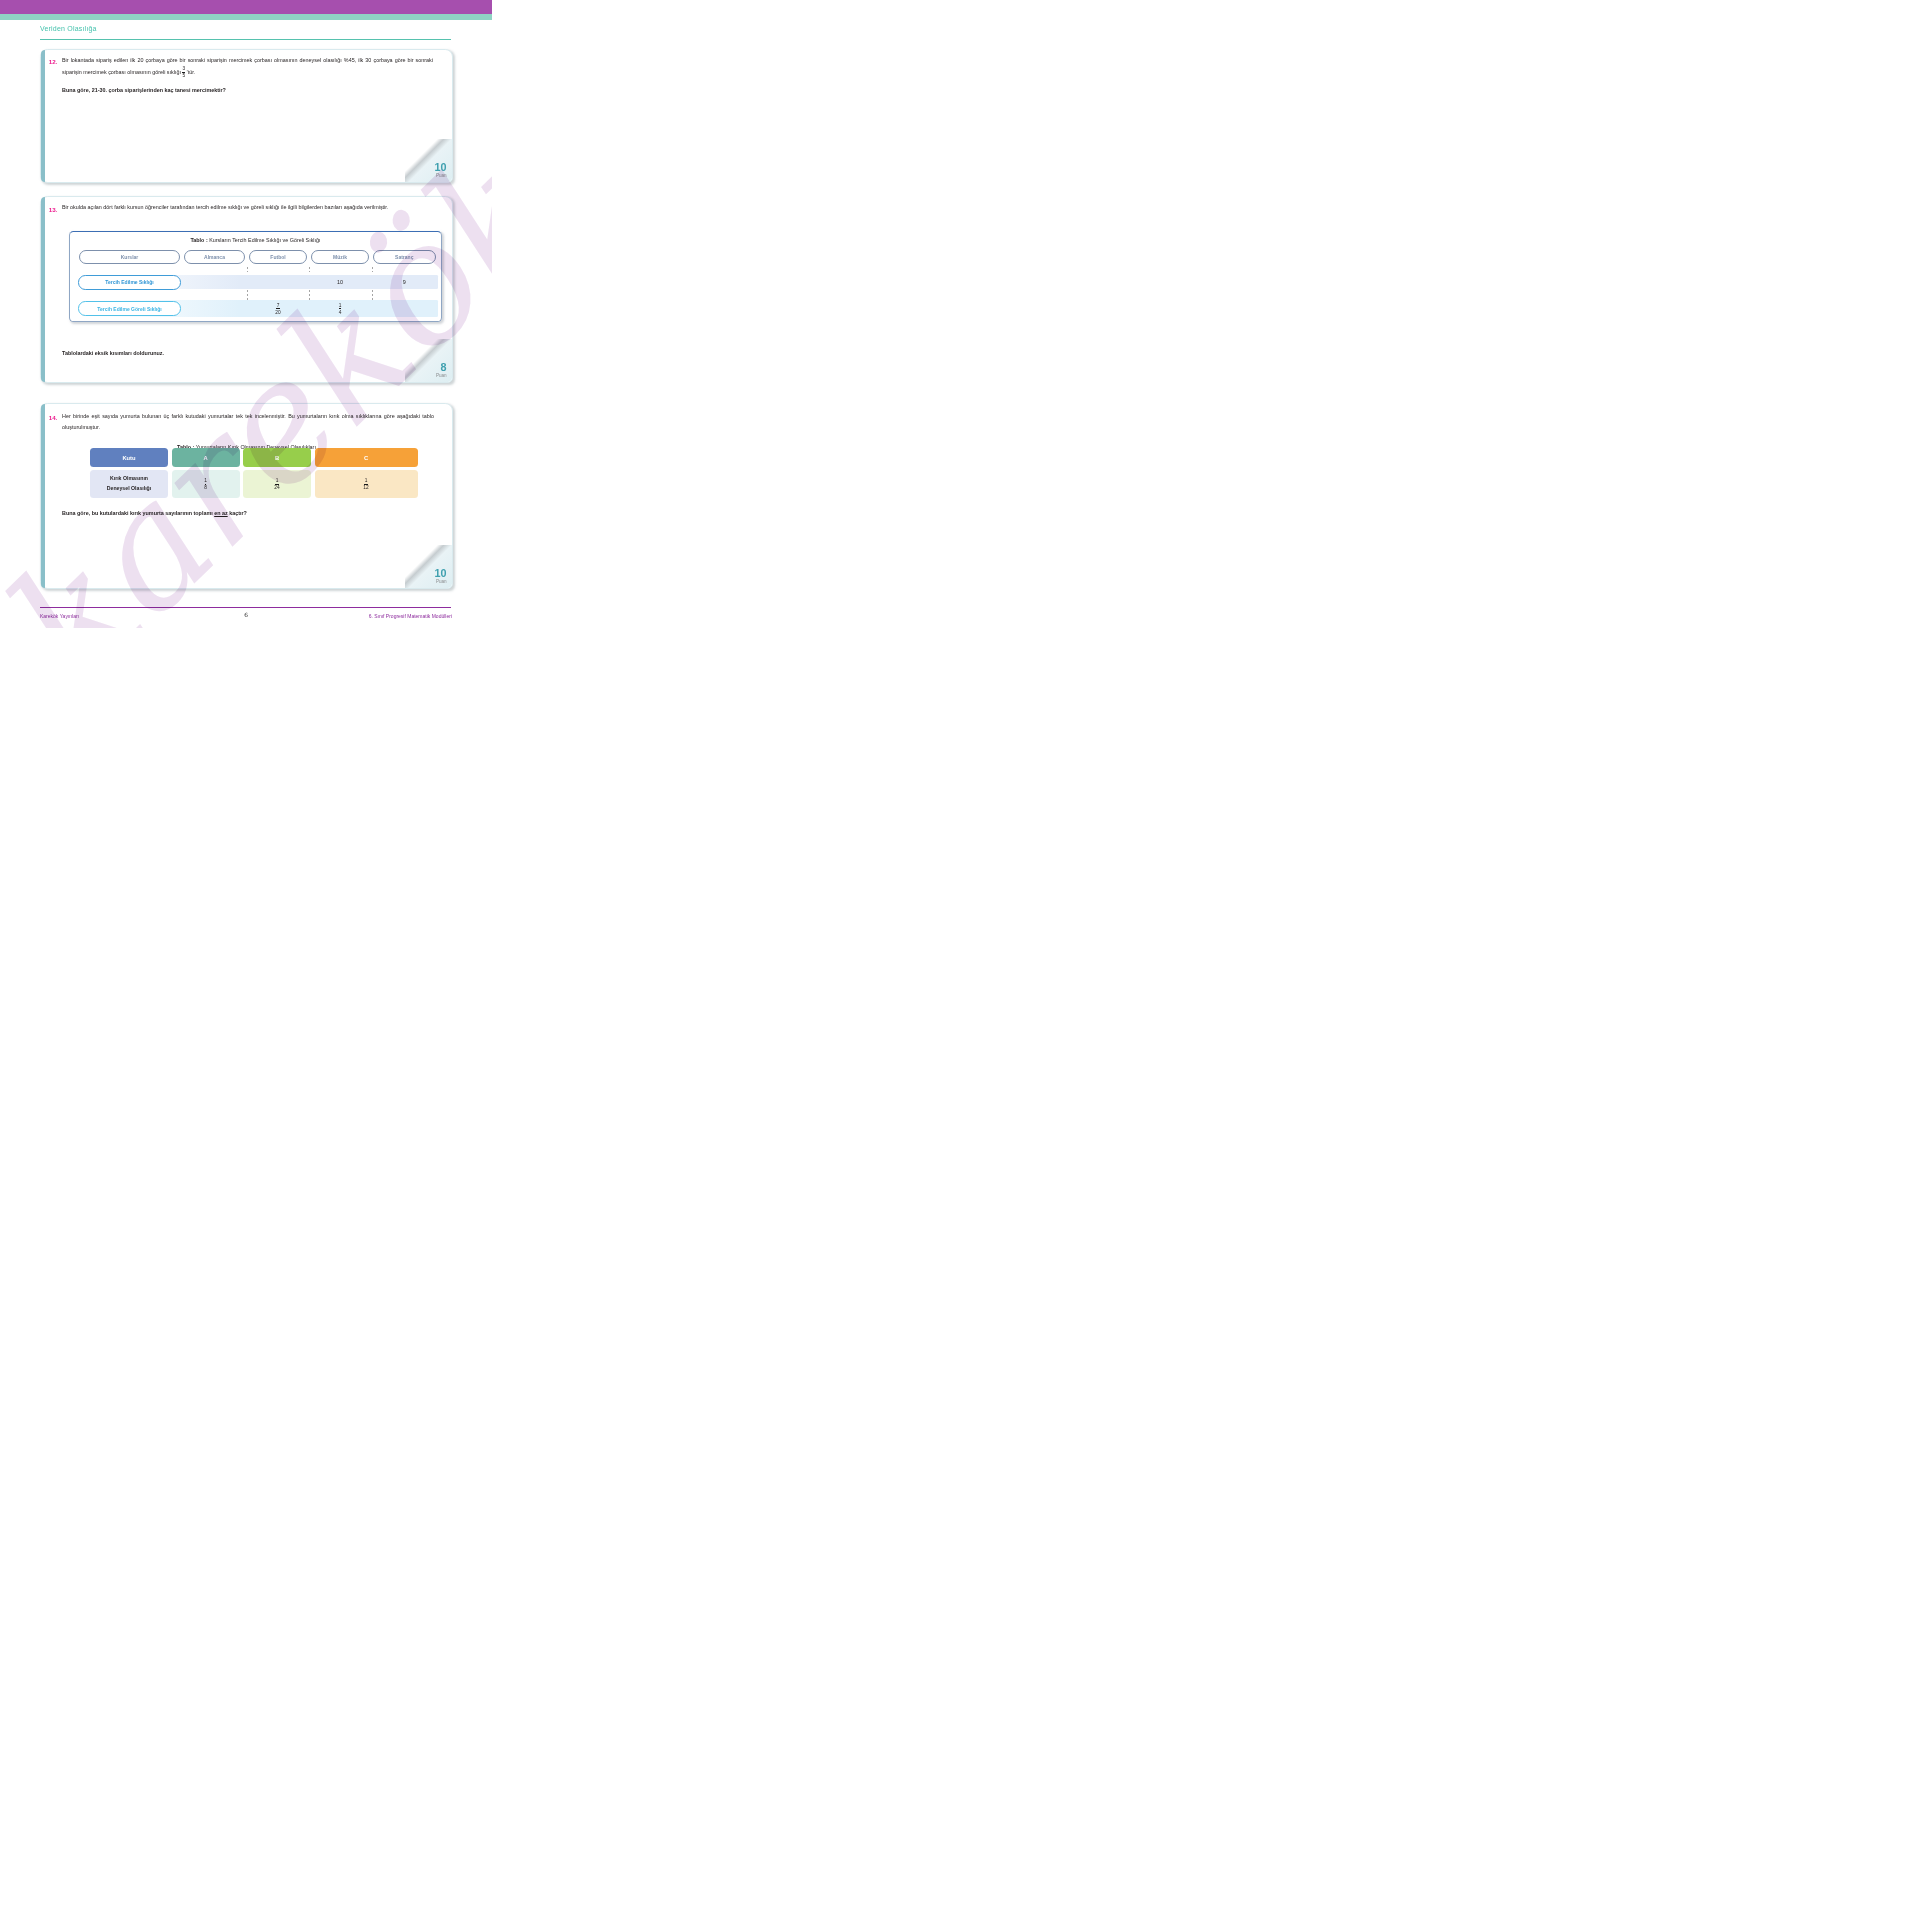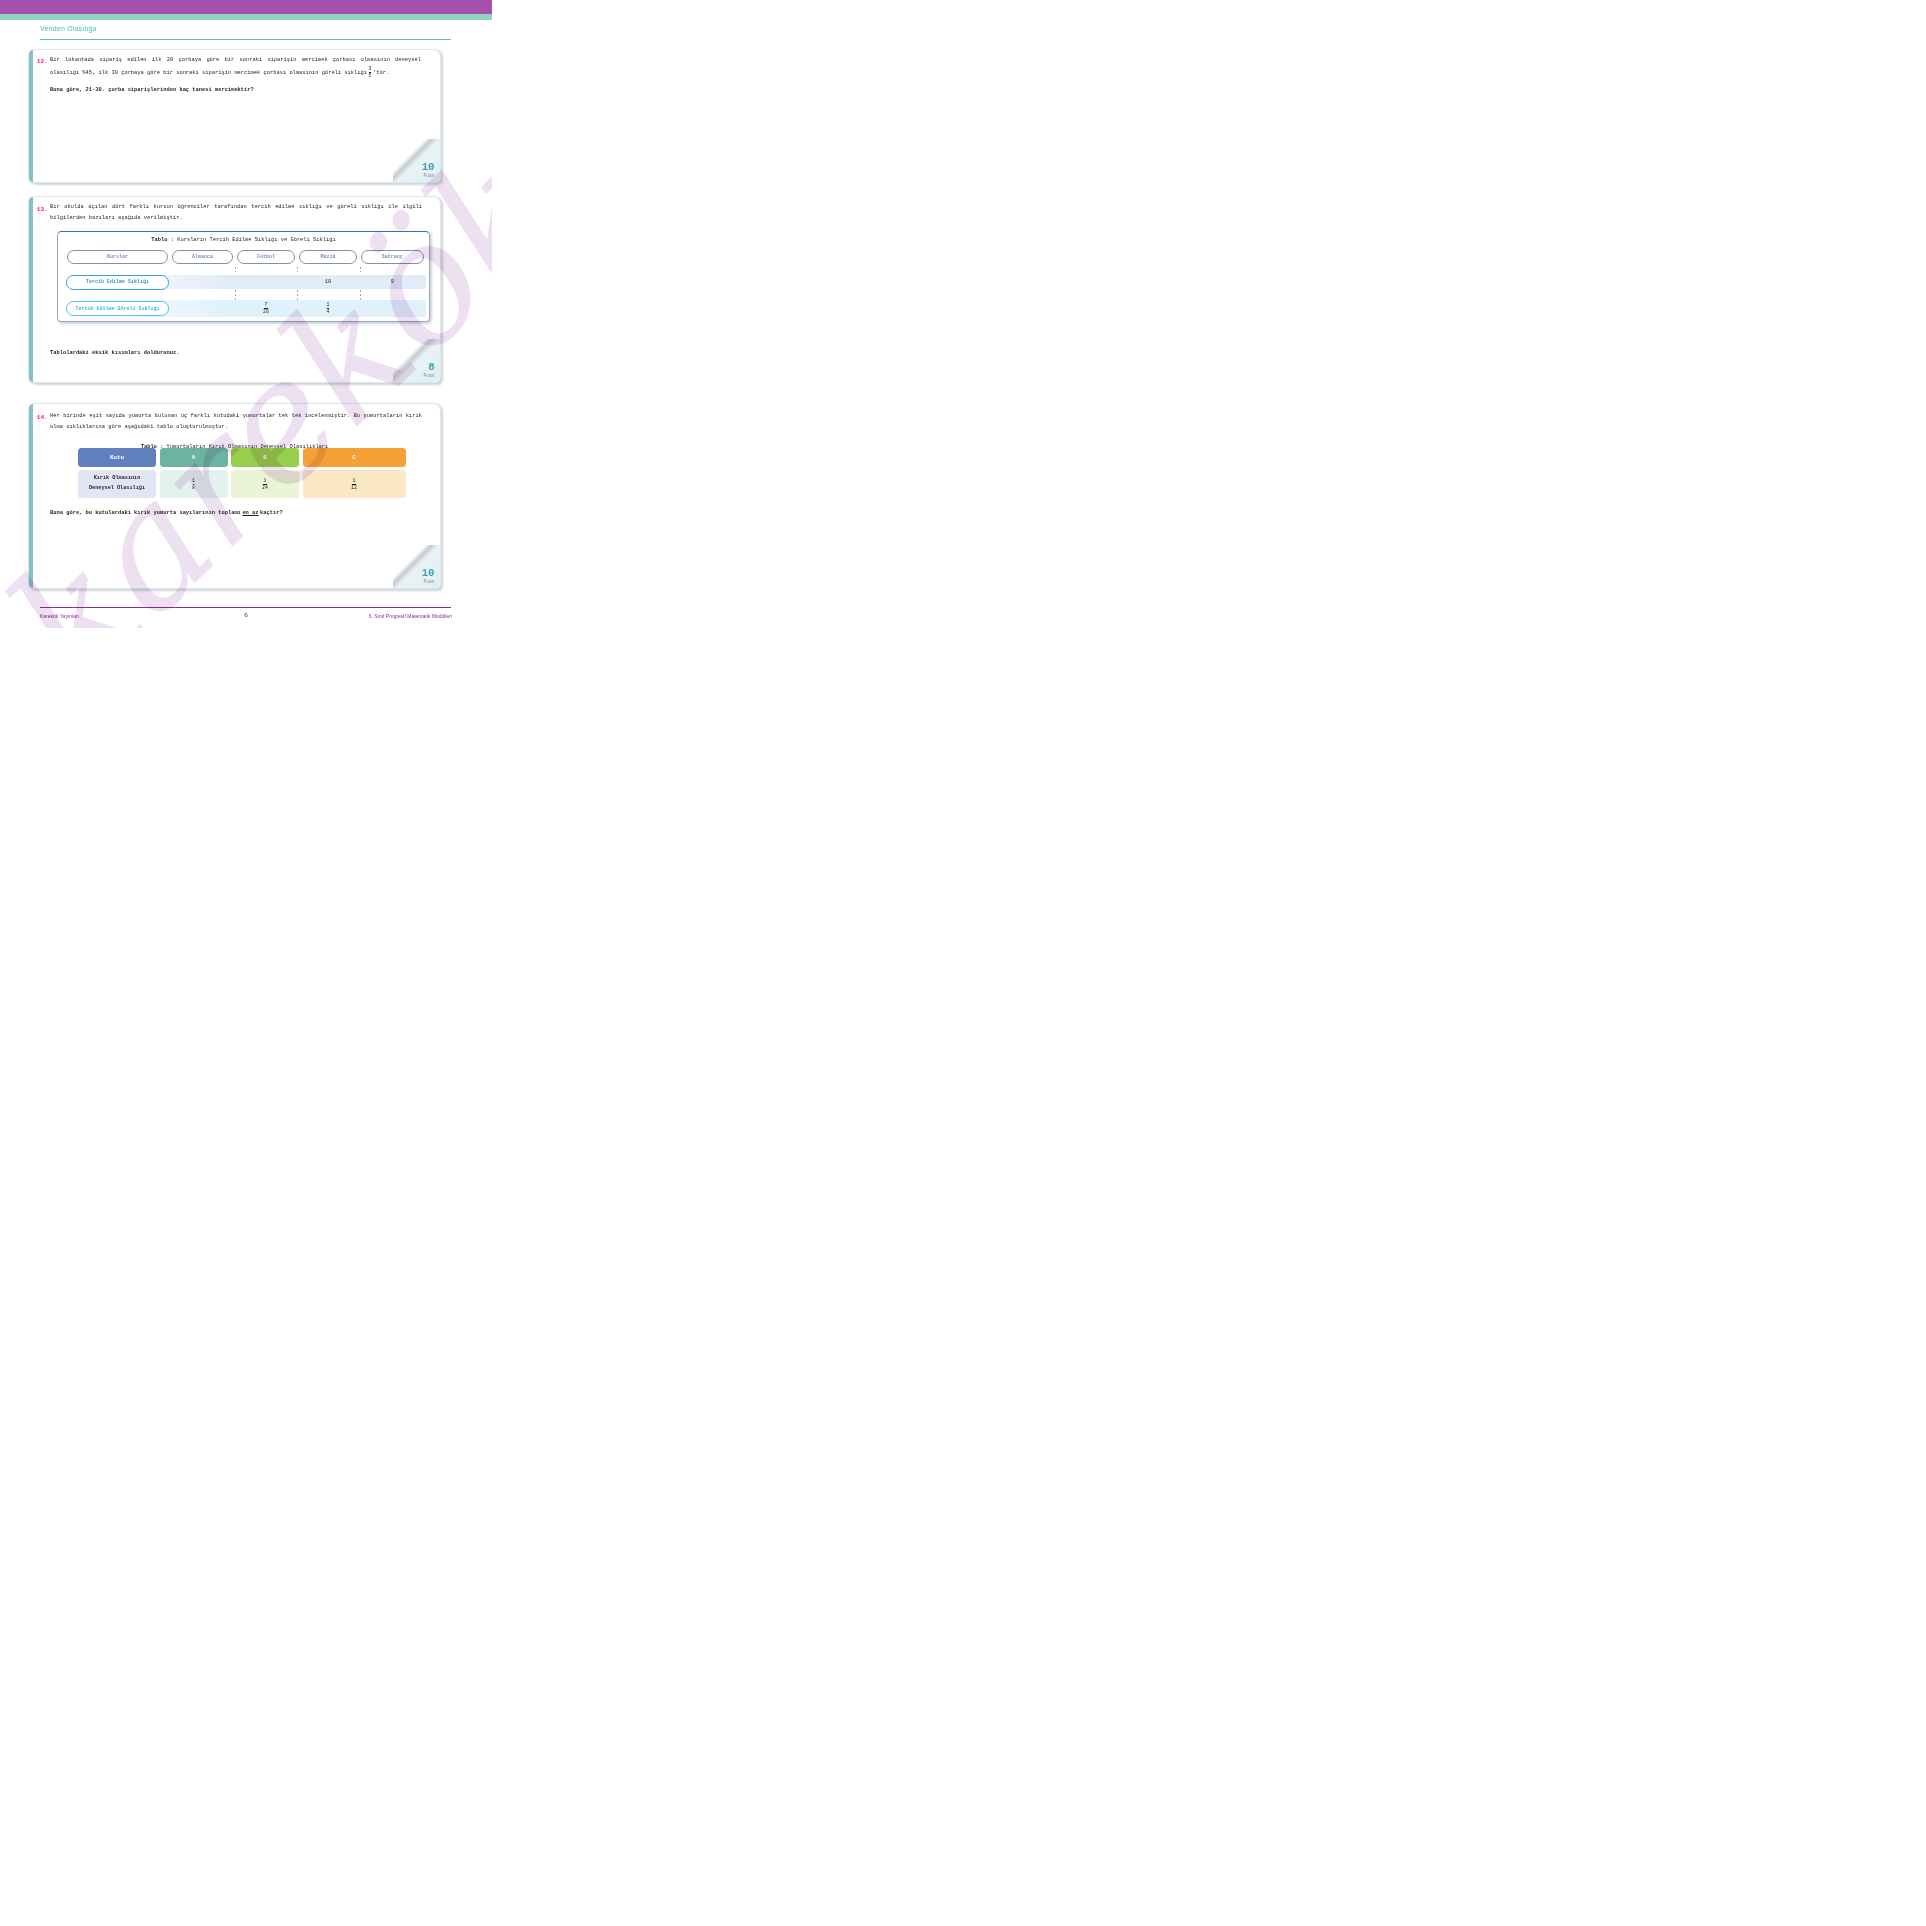--- a/index.html
+++ b/index.html
@@ -5,22 +5,22 @@
   html,body{margin:0;padding:0;background:#ffffff;}
   .page{position:relative;width:492px;height:628px;background:#fff;overflow:hidden;
         font-family:"Liberation Sans",sans-serif;color:#231f20;}
   
   .bar-purple{position:absolute;top:0;left:0;width:100%;height:14.3px;background:#a64fae;}
   .bar-teal{position:absolute;top:14.3px;left:0;width:100%;height:5.8px;background:#8fd3c4;}
   
   .page-title{position:absolute;top:25px;left:40px;font-size:7px;color:#45c2ad;letter-spacing:0.2px;}
   .header-rule{position:absolute;top:39px;left:40px;width:411px;height:0.8px;background:#56c2ae;}
   
-  .card{position:absolute;left:28px;width:411px;background:#fff;border:1.2px solid #d9eaee;
-        border-radius:7.7px 7.7px 5.4px 7.7px;box-shadow:1.2px 1.5px 2.3px rgba(130,145,150,.38);font-family:Liberation Mono, monospace;}
+  .card{position:absolute;left:40px;width:411px;background:#fff;border:1.2px solid #d9eaee;
+        border-radius:7.7px 7.7px 5.4px 7.7px;box-shadow:1.2px 1.5px 2.3px rgba(130,145,150,.38);}
   .leftbar{position:absolute;left:0;top:0;bottom:0;width:4.2px;background:#8abfc9;border-radius:6.2px 0 0 6.2px;}
   .corner{position:absolute;right:0;bottom:0;width:47px;height:43px;border-radius:0 0 4.6px 0;
         background:linear-gradient(135deg,rgba(255,255,255,0) 36%,rgba(150,162,168,.55) 43%,#e9f3f6 52%,#ddeef2 100%);}
   .badge{position:absolute;right:5.4px;bottom:3.5px;text-align:right;line-height:1;}
   .badge .pts{font-size:10.8px;font-weight:bold;color:#3fa0af;}
   .badge .lbl{font-size:4.6px;color:#8b8d8f;margin-top:0.8px;}
   .qnum{position:absolute;font-weight:bold;font-size:6.2px;color:#ec1a8d;}
   .qtext{position:absolute;font-size:5.4px;line-height:2.05;text-align:justify;}
   .qbold{position:absolute;font-size:5.4px;font-weight:bold;}
   

